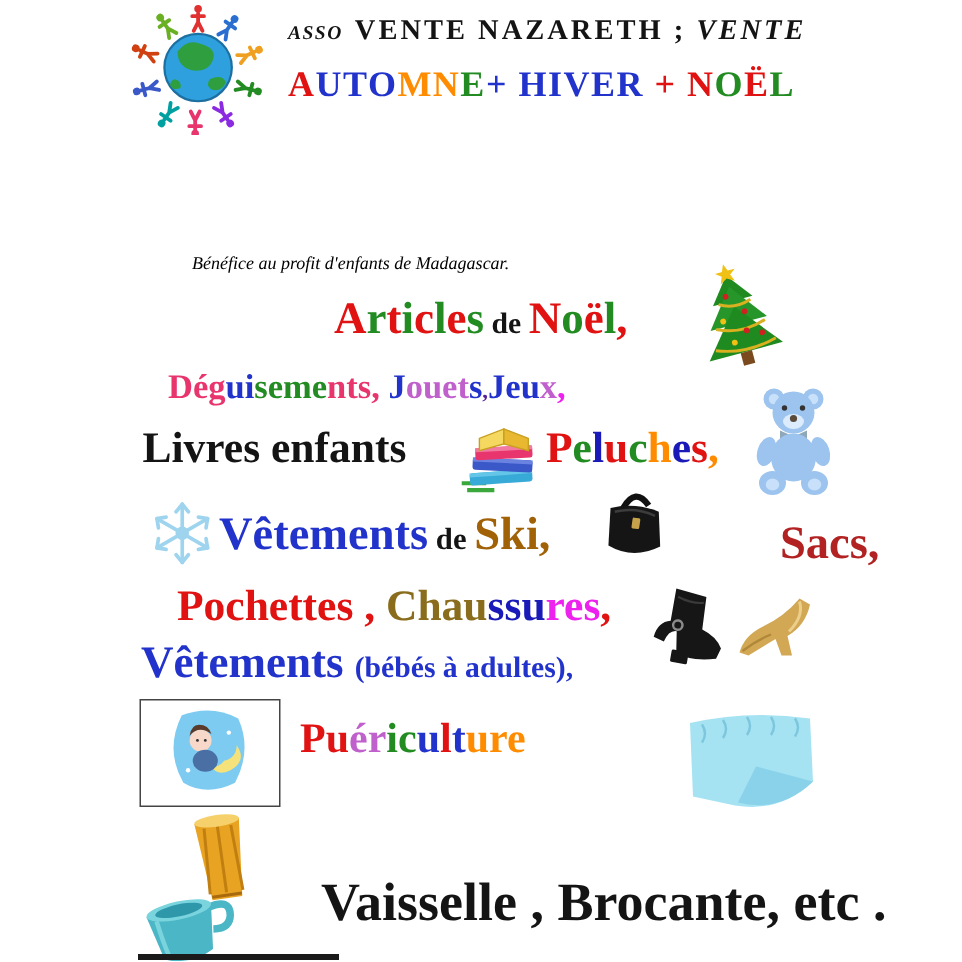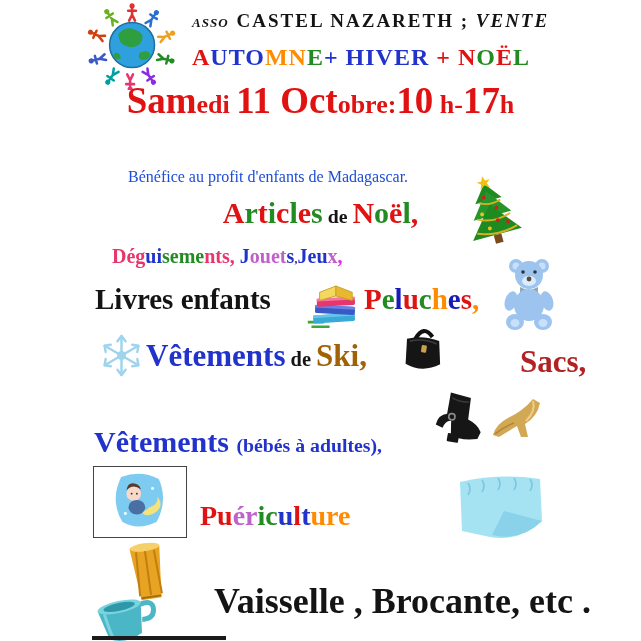--- a/index.html
+++ b/index.html
@@ -15,31 +15,31 @@
   
   .hdr-line1{position:absolute;left:192px;top:10px;color:#141414;font-weight:bold;
              letter-spacing:2px;font-size:19px;white-space:nowrap;}
   .hdr-asso{font-size:13px;font-style:italic;letter-spacing:1px;margin-right:8px;}
   .hdr-vente{font-style:italic;}
   .hdr-line2{position:absolute;left:192px;top:44px;font-weight:bold;letter-spacing:1px;
              font-size:24px;white-space:nowrap;}
 
   .l-title{top:82px;color:#e01212;font-size:26px;}
   .l-venue{top:133px;color:#141414;font-size:23px;}
-  .l-benefit{position:absolute;left:128px;top:168px;color:#1d4ed8;font-size:16px;
-             font-weight:normal;white-space:nowrap;}
+  .l-benefit{position:absolute;left:128px;top:168px;color:#000000;font-size:12px;
+             font-style:italic;font-weight:normal;white-space:nowrap;}
   .l-articles{top:197px;font-size:30px;}
-  .l-deg{left:112px;top:246px;font-size:20px;}
+  .l-deg{left:112px;top:246px;font-size:23px;}
   .l-livres{left:95px;top:284px;font-size:29px;color:#141414;}
   .l-peluches{left:364px;top:284px;font-size:29px;}
   .l-ski{left:146px;top:340px;font-size:31px;}
   .l-sacs{left:480px;top:346px;font-size:31px;}
   .l-pochettes{left:118px;top:389px;font-size:29px;}
   .l-vet2{left:94px;top:426px;font-size:30px;}
-  .l-pueri{left:200px;top:501px;font-size:28px;}
+  .l-pueri{left:200px;top:478px;font-size:28px;}
   .l-linge{left:204px;top:511px;font-size:30px;}
   .l-vaisselle{left:214px;top:583px;font-size:36px;color:#141414;}
 
   .logo{left:80px;top:2px;width:110px;height:88px;}
   .tree{left:452px;top:175px;width:78px;height:70px;transform:rotate(-15deg);}
   .books{left:306px;top:280px;width:58px;height:50px;}
   .teddy{left:500px;top:254px;width:58px;height:78px;}
   .snow{left:99px;top:333px;width:45px;height:45px;}
   .bag{left:394px;top:322px;width:54px;height:52px;}
   .boot{left:430px;top:391px;width:58px;height:54px;}
@@ -100,26 +100,25 @@
           </g>
         <g transform="translate(29,14) rotate(-35)" stroke="#6ab023" stroke-width="2.6">
             <circle cx="0" cy="-5" r="2.6" fill="#6ab023" stroke="none"></circle>
             <path d="M0 -2 V4 M-4 0 H4 M0 4 L-3 10 M0 4 L3 10"></path>
           </g>
       </g>
     </svg>
   </div>
 
   <div class="hdr-line1">
-    <span class="hdr-asso">ASSO</span><span>CASTEL NAZARETH ;</span>
+    <span class="hdr-asso">ASSO</span><span>VENTE NAZARETH ;</span>
     <span class="hdr-vente">VENTE</span>
   </div>
   <div class="hdr-line2"><span style="color: rgb(224, 18, 18);">A</span><span style="color: rgb(34, 51, 204);">UTO</span><span style="color: rgb(255, 140, 0);">MN</span><span style="color: rgb(34, 139, 34);">E</span><span style="color: rgb(34, 51, 204);">+</span><span style="color: rgb(34, 51, 204);"> HIVER </span><span style="color: rgb(224, 18, 18);">+ </span><span style="color: rgb(224, 18, 18);">N</span><span style="color: rgb(34, 139, 34);">O</span><span style="color: rgb(224, 18, 18);">Ë</span><span style="color: rgb(34, 139, 34);">L</span></div>
 
-  <div class="line centered l-title"><span class="seg-lg">Sam</span><span>edi </span><span class="seg-lg">11 Oct</span><span>obre:</span><span class="seg-lg">10</span><span> h-</span><span class="seg-lg">17</span><span>h</span></div>
   <div class="l-benefit">Bénéfice au profit d'enfants de Madagascar.</div>
 
   <div class="line centered l-articles"><span style="color: rgb(224, 18, 18);">A</span><span style="color: rgb(34, 139, 34);">r</span><span style="color: rgb(224, 18, 18);">t</span><span style="color: rgb(34, 139, 34);">i</span><span style="color: rgb(224, 18, 18);">c</span><span style="color: rgb(34, 139, 34);">l</span><span style="color: rgb(224, 18, 18);">e</span><span style="color: rgb(34, 139, 34);">s</span><span class="seg-sm" style="color: rgb(20, 20, 20);">  de  </span><span style="color: rgb(224, 18, 18);">N</span><span style="color: rgb(34, 139, 34);">o</span><span style="color: rgb(224, 18, 18);">ë</span><span style="color: rgb(34, 139, 34);">l</span><span style="color: rgb(224, 18, 18);">,</span></div>
 
   <div class="icon tree">
     <svg viewBox="0 0 60 72">
       <polygon points="30,8 44,26 16,26" fill="#1f8a1f"></polygon>
       <polygon points="30,16 50,42 10,42" fill="#27962a"></polygon>
       <polygon points="30,30 56,62 4,62" fill="#1f8a1f"></polygon>
       <rect x="26" y="62" width="8" height="9" fill="#7a4a1e"></rect>
@@ -202,20 +201,21 @@
         <path d="M19 17 Q25 2 35 13" stroke="#111" stroke-width="4" fill="none"></path>
         <path d="M11 18 Q26 12 42 16 L46 38 Q30 49 13 42 Z" fill="#151515"></path>
         <path d="M14 20 Q27 15 40 19" stroke="#3c3c3c" stroke-width="1.6" fill="none"></path>
         <rect x="26" y="22" width="5" height="7" rx="1" fill="#c8a24a"></rect>
       </g>
     </svg>
   </div>
 
   <div class="line l-sacs"><span style="color: rgb(178, 34, 34); margin-left: 40px;">Sacs,</span></div>
 
+  <div class="line l-pochettes"><span style="color: rgb(224, 18, 18);">Pochettes , </span><span style="color: rgb(138, 109, 28);">Chau</span><span style="color: rgb(26, 26, 184);">ssu</span><span style="color: rgb(238, 34, 238);">res</span><span style="color: rgb(224, 18, 18);">,</span></div>
 
   <div class="icon boot">
     <svg viewBox="0 0 56 52">
       <g transform="rotate(10 28 26)">
         <path d="M16 3 L36 5 L37 26 Q47 29 51 36 L49 43 Q32 48 23 43 L21 30 Q16 30 14 38 L7 36 Q8 26 16 24 Z" fill="#161616"></path>
         <rect x="20" y="42" width="11" height="8" rx="1" fill="#161616"></rect>
         <circle cx="21" cy="26" r="3" fill="none" stroke="#8a8a8a" stroke-width="1.6"></circle>
         <path d="M18 8 Q27 11 35 9" stroke="#3a3a3a" stroke-width="1.4" fill="none"></path>
       </g>
     </svg>

